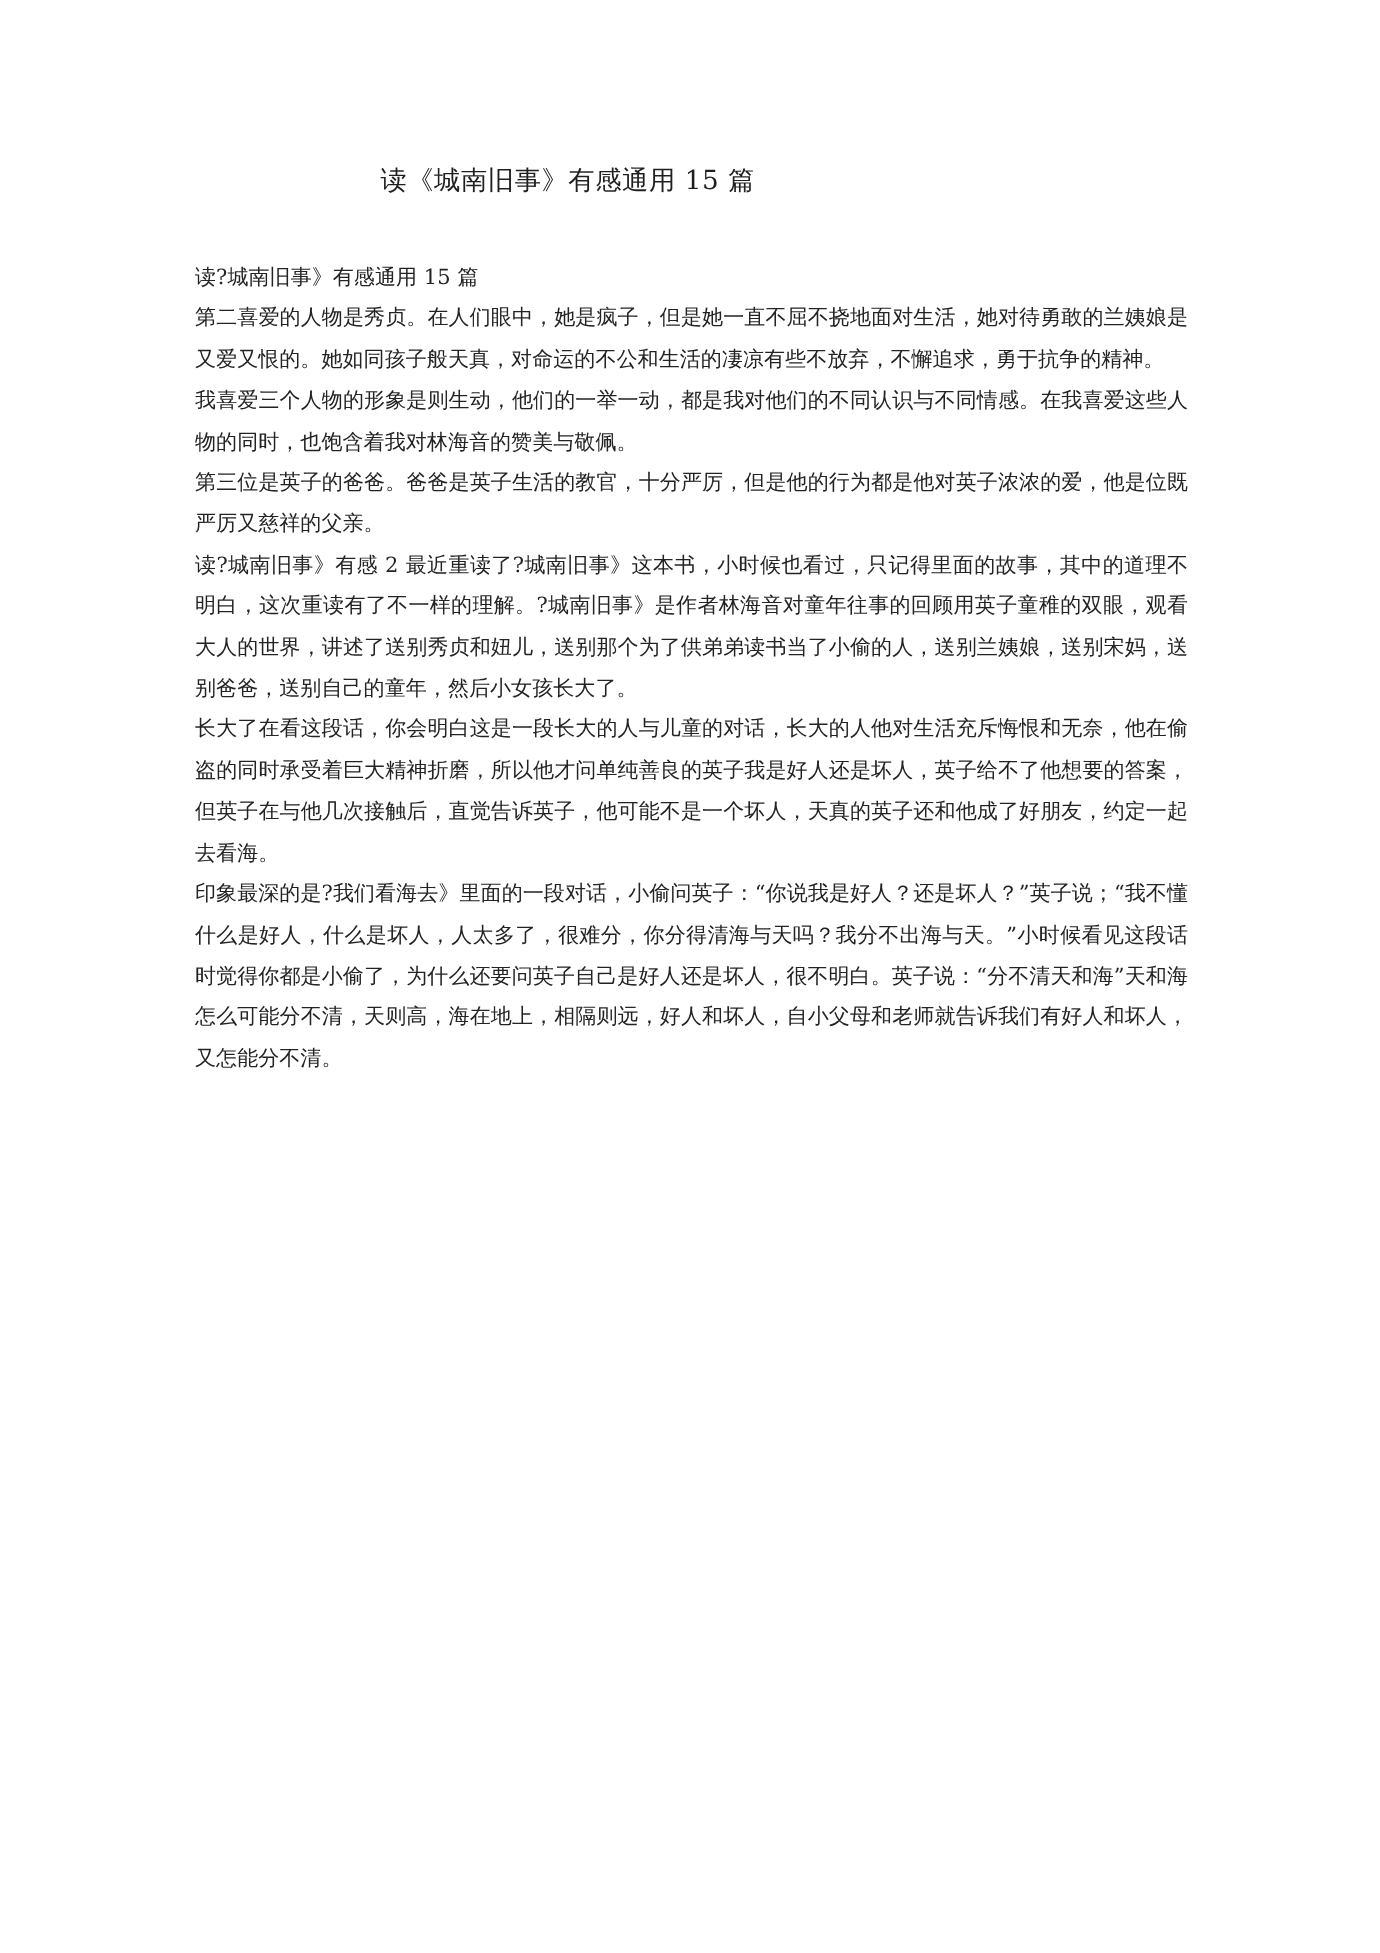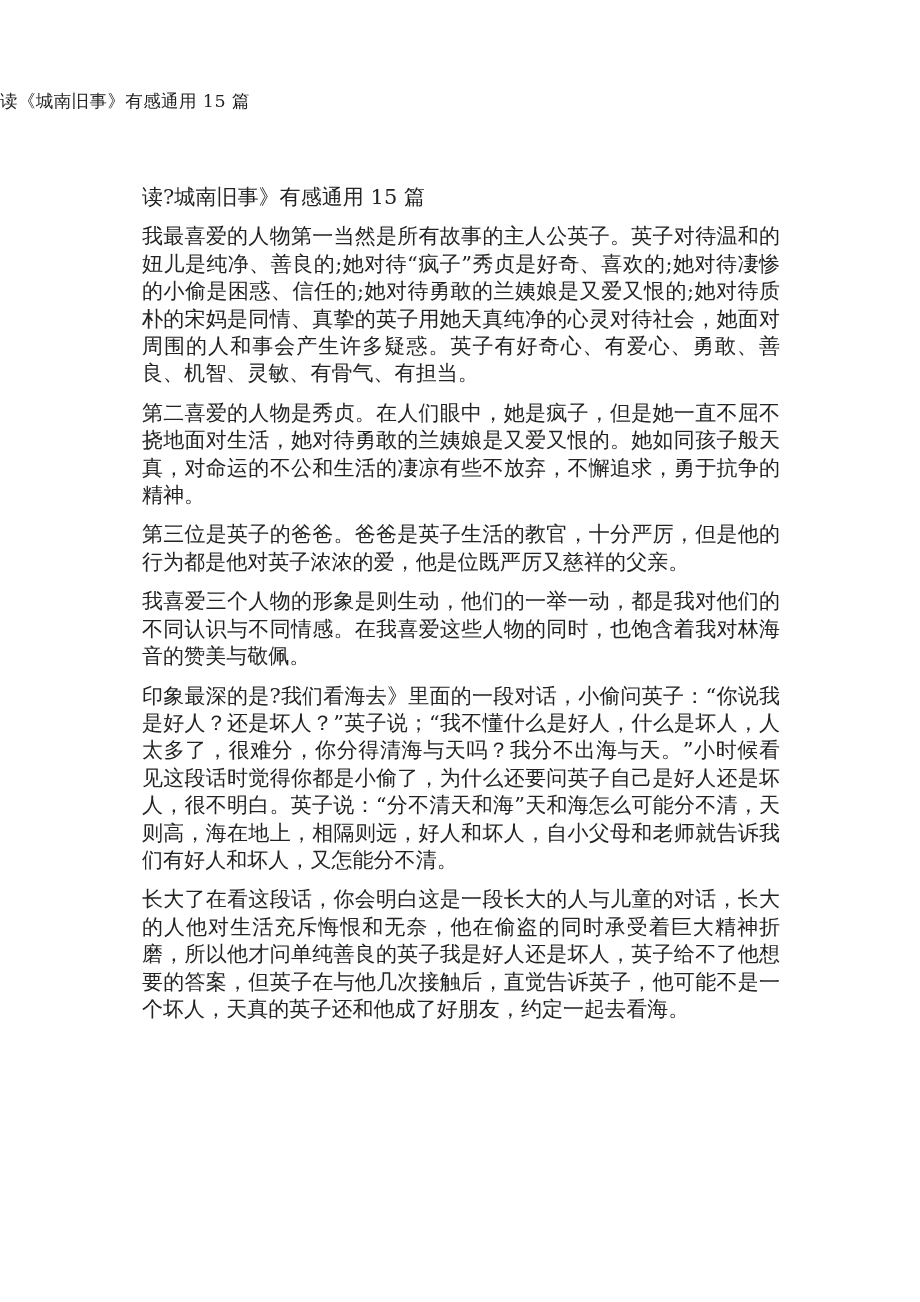--- a/index.html
+++ b/index.html
@@ -16,58 +16,58 @@
   }
   .page {
     position: relative;
     width: 920px;
     height: 1302px;
     background: #ffffff;
     box-sizing: border-box;
   }
   .doc-title {
     position: absolute;
-    top: 87px;
+    top: 107px;
     left: 0;
     width: 757px;
-    text-align: left;
+    text-align: center;
     font-size: 17.5px;
     line-height: 28px;
     color: #1f1f1f;
     letter-spacing: 0.4px;
     font-weight: normal;
     margin: 0;
   }
   .body-block {
     position: absolute;
     top: 172px;
     left: 130px;
     width: 662px;
   }
   .para {
-    margin: 12px;
-    font-size: 21px;
+    margin: 0;
+    font-size: 14px;
     line-height: 27.4px;
     color: #232323;
     text-align: justify;
     text-justify: inter-character;
     letter-spacing: 0.05px;
     word-break: break-all;
   }
 </style>
 </head>
 <body>
 
 <div class="page">
 
   <h1 class="doc-title">读《城南旧事》有感通用 15 篇</h1>
 
   <div class="body-block">
     <p class="para">读?城南旧事》有感通用 15 篇</p>
-    <p class="para">我最喜爱的人物第一当然是所有故事的主人公英子。英子对待温和的妞儿是纯净、善良的;她对待“疯子”秀贞是好奇、喜欢的;她对待凄惨的小偷是困惑、信任的;她对待勇敢的兰姨娘是又爱又恨的;她对待质朴的宋妈是同情、真挚的英子用她天真纯净的心灵对待社会，她面对周围的人和事会产生许多疑惑。英子有好奇心、有爱心、勇敢、善良、机智、灵敏、有骨气、有担当。</p>
     <p class="para">第二喜爱的人物是秀贞。在人们眼中，她是疯子，但是她一直不屈不挠地面对生活，她对待勇敢的兰姨娘是又爱又恨的。她如同孩子般天真，对命运的不公和生活的凄凉有些不放弃，不懈追求，勇于抗争的精神。</p>
+    <p class="para">我喜爱三个人物的形象是则生动，他们的一举一动，都是我对他们的不同认识与不同情感。在我喜爱这些人物的同时，也饱含着我对林海音的赞美与敬佩。</p>
     <p class="para">第三位是英子的爸爸。爸爸是英子生活的教官，十分严厉，但是他的行为都是他对英子浓浓的爱，他是位既严厉又慈祥的父亲。</p>
-    <p class="para">我喜爱三个人物的形象是则生动，他们的一举一动，都是我对他们的不同认识与不同情感。在我喜爱这些人物的同时，也饱含着我对林海音的赞美与敬佩。</p>
+    <p class="para">读?城南旧事》有感 2 最近重读了?城南旧事》这本书，小时候也看过，只记得里面的故事，其中的道理不明白，这次重读有了不一样的理解。?城南旧事》是作者林海音对童年往事的回顾用英子童稚的双眼，观看大人的世界，讲述了送别秀贞和妞儿，送别那个为了供弟弟读书当了小偷的人，送别兰姨娘，送别宋妈，送别爸爸，送别自己的童年，然后小女孩长大了。</p>
+    <p class="para">长大了在看这段话，你会明白这是一段长大的人与儿童的对话，长大的人他对生活充斥悔恨和无奈，他在偷盗的同时承受着巨大精神折磨，所以他才问单纯善良的英子我是好人还是坏人，英子给不了他想要的答案，但英子在与他几次接触后，直觉告诉英子，他可能不是一个坏人，天真的英子还和他成了好朋友，约定一起去看海。</p>
     <p class="para">印象最深的是?我们看海去》里面的一段对话，小偷问英子：“你说我是好人？还是坏人？”英子说；“我不懂什么是好人，什么是坏人，人太多了，很难分，你分得清海与天吗？我分不出海与天。”小时候看见这段话时觉得你都是小偷了，为什么还要问英子自己是好人还是坏人，很不明白。英子说：“分不清天和海”天和海怎么可能分不清，天则高，海在地上，相隔则远，好人和坏人，自小父母和老师就告诉我们有好人和坏人，又怎能分不清。</p>
-    <p class="para">长大了在看这段话，你会明白这是一段长大的人与儿童的对话，长大的人他对生活充斥悔恨和无奈，他在偷盗的同时承受着巨大精神折磨，所以他才问单纯善良的英子我是好人还是坏人，英子给不了他想要的答案，但英子在与他几次接触后，直觉告诉英子，他可能不是一个坏人，天真的英子还和他成了好朋友，约定一起去看海。</p>
   </div>
 
 </div>
 
 </body></html>

